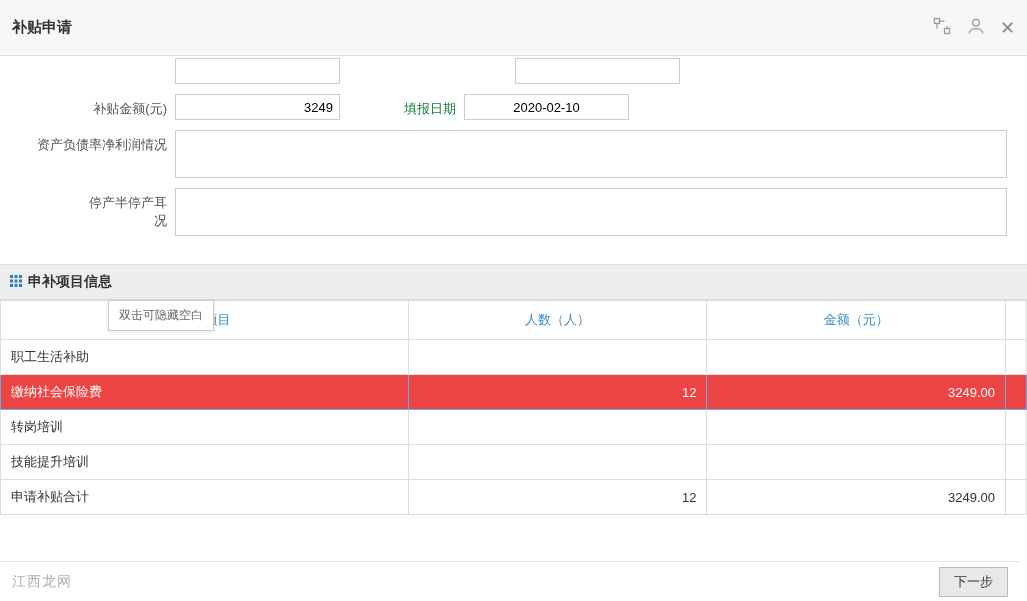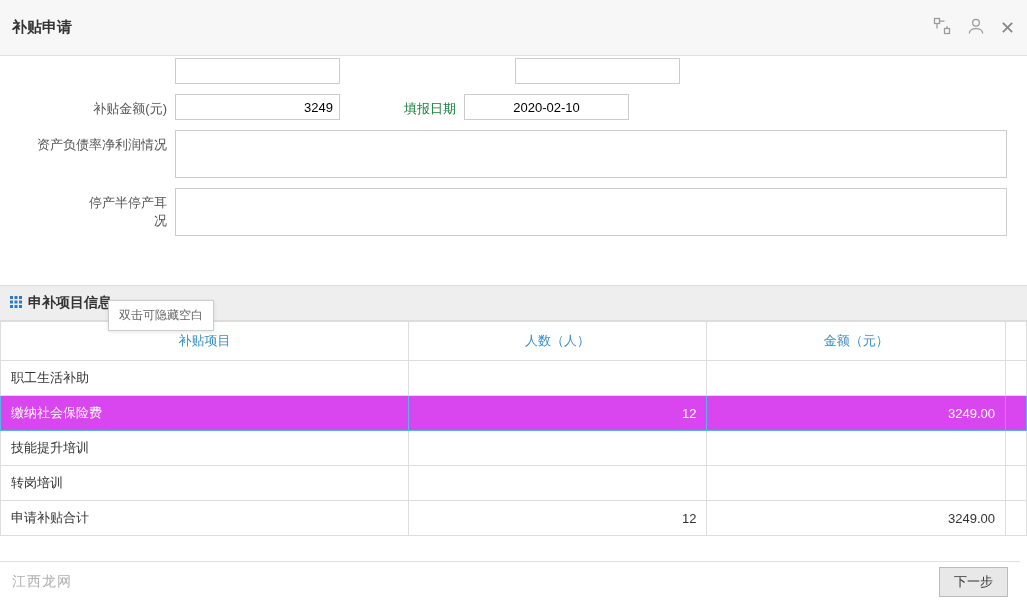--- a/index.html
+++ b/index.html
@@ -85,21 +85,21 @@
       z-index: 5;
     }
     .section-header {
       background: #eeeeee;
       padding: 8px 10px;
       font-weight: bold;
       font-size: 14px;
       display: flex;
       align-items: center;
       gap: 6px;
-      margin-top: 29px;
+      margin-top: 8px;
       border-top: 1px solid #ddd;
       border-bottom: 1px solid #ddd;
     }
     .grid-icon { color: #2d7abf; font-size: 13px; }
     .table {
       width: 100%;
       border-collapse: collapse;
     }
     .table th {
       background: #fff;
@@ -111,21 +111,21 @@
       font-size: 13px;
     }
     .table th:last-child { width: 20px; padding: 0; }
     .table td {
       padding: 8px 10px;
       border: 1px solid #ddd;
       height: 32px;
     }
     .table td.num { text-align: right; }
     .table tr.selected td {
-      background: #d946ef;
+      background: #ef4444;
       color: #fff;
       border-color: #5fb1e6;
     }
     .footer-area {
       position: absolute;
       bottom: 0;
       left: 0;
       right: 7px;
       height: 40px;
       display: flex;
@@ -246,27 +246,27 @@
           <td class="num"></td>
           <td></td>
         </tr>
         <tr class="selected">
           <td>缴纳社会保险费</td>
           <td class="num">12</td>
           <td class="num">3249.00</td>
           <td></td>
         </tr>
         <tr>
+          <td>转岗培训</td>
+          <td class="num"></td>
+          <td class="num"></td>
+          <td></td>
+        </tr>
+        <tr>
           <td>技能提升培训</td>
-          <td class="num"></td>
-          <td class="num"></td>
-          <td></td>
-        </tr>
-        <tr>
-          <td>转岗培训</td>
           <td class="num"></td>
           <td class="num"></td>
           <td></td>
         </tr>
         <tr>
           <td>申请补贴合计</td>
           <td class="num">12</td>
           <td class="num">3249.00</td>
           <td></td>
         </tr>

